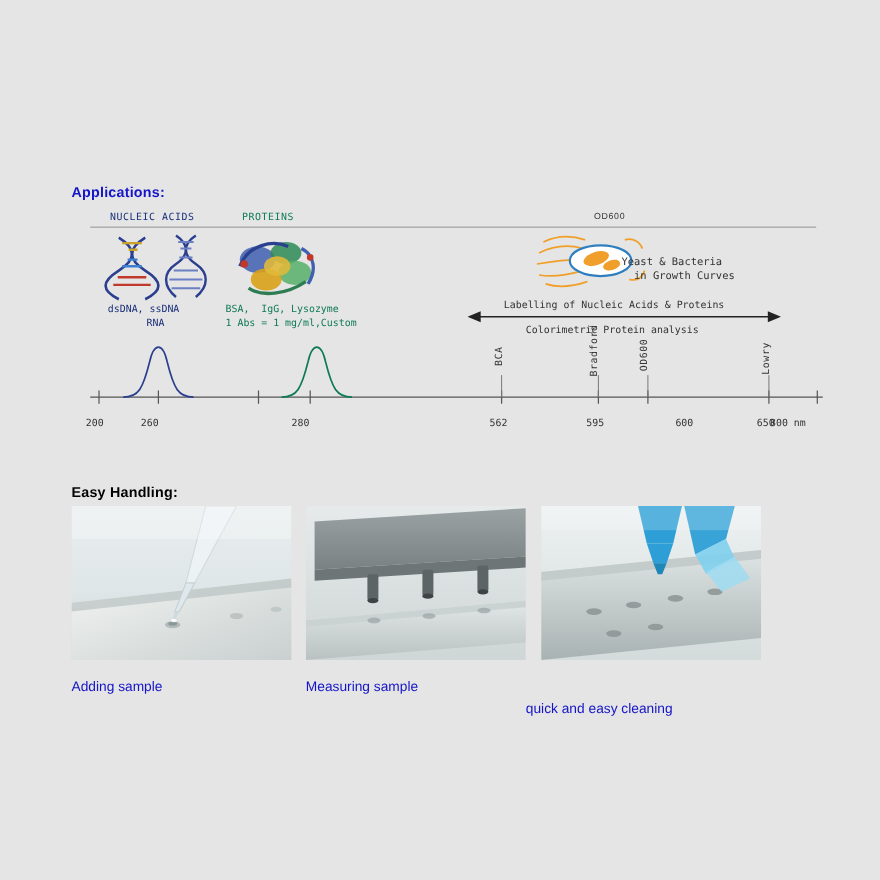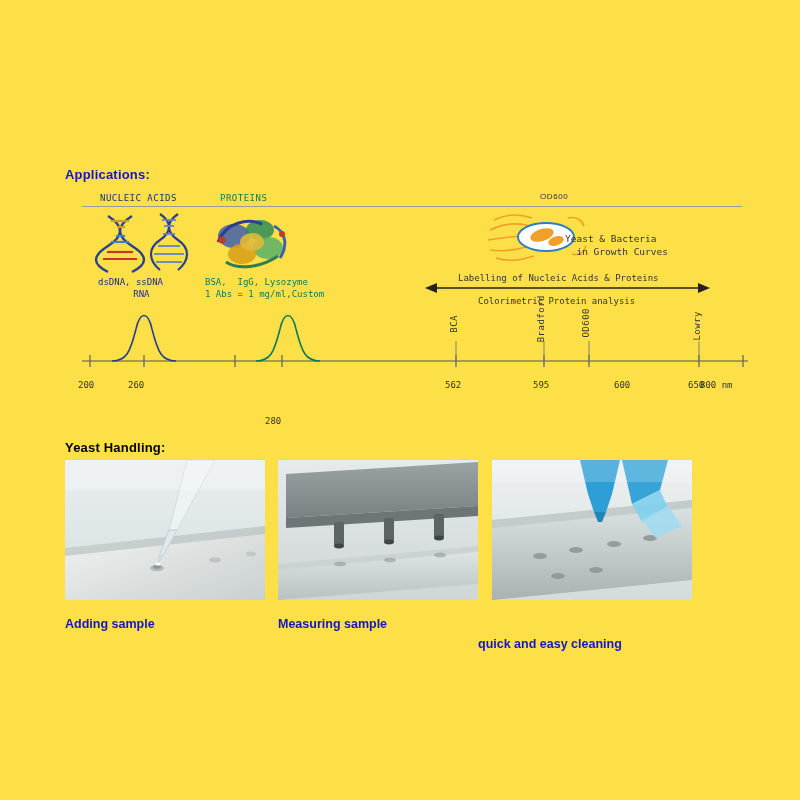--- a/index.html
+++ b/index.html
@@ -10,21 +10,21 @@
   body {
     width: 800px;
     height: 800px;
     position: relative;
     font-family: "Liberation Sans", sans-serif;
     overflow: hidden;
   }
   .page {
     position: absolute;
     inset: 0;
-    background: #fde047;
+    background: #e5e5e5;
   }
 
   
   .section-heading {
     position: absolute;
     font-size: 13px;
     font-weight: bold;
     color: #1414c8;
     letter-spacing: 0.2px;
   }
@@ -144,21 +144,21 @@
   #vlabel-lowry { left: 632px; top: 121px; }
 
   .tick-label {
     position: absolute;
     font-family: "DejaVu Sans Mono", monospace;
     font-size: 9px;
     color: #333333;
   }
   #tick-200 { left: 18px; top: 190px; text-align: right; }
   #tick-260 { left: 68px; top: 190px; }
-  #tick-280 { left: 205px; top: 190px; margin-top: 36px; }
+  #tick-280 { left: 205px; top: 190px; }
   #tick-562 { left: 385px; top: 190px; }
   #tick-595 { left: 473px; top: 190px; }
   #tick-600 { left: 518px; top: 190px; padding-left: 36px; }
   #tick-650 { left: 628px; top: 190px; }
   #tick-800 { left: 640px; top: 190px; }
 
   
   .photo {
     position: absolute;
     width: 200px;
@@ -166,21 +166,21 @@
     overflow: hidden;
     border: 0;
   }
   #photo-adding { left: 65px; top: 460px; }
   #photo-measuring { left: 278px; top: 460px; }
   #photo-cleaning { left: 492px; top: 460px; }
 
   .photo-caption {
     position: absolute;
     font-size: 12.5px;
-    font-weight: bold;
+    font-weight: normal;
     color: #1414c8;
     top: 617px;
   }
   #caption-adding { left: 65px; }
   #caption-measuring { left: 278px; }
   #caption-cleaning { left: 478px; margin-top: 20px; }
 </style>
 </head>
 <body>
 
@@ -312,21 +312,21 @@
     <div class="tick-label" id="tick-200">200</div>
     <div class="tick-label" id="tick-260">260</div>
     <div class="tick-label" id="tick-280">280</div>
     <div class="tick-label" id="tick-562">562</div>
     <div class="tick-label" id="tick-595">595</div>
     <div class="tick-label" id="tick-600">600</div>
     <div class="tick-label" id="tick-650">650</div>
     <div class="tick-label" id="tick-800">800 nm</div>
   </div>
 
-  <div class="section-heading" id="easy-handling-heading">Yeast Handling:</div>
+  <div class="section-heading" id="easy-handling-heading">Easy Handling:</div>
 
   <svg class="photo" id="photo-adding" viewBox="0 0 200 140" preserveAspectRatio="none">
     <defs>
       <linearGradient id="bg1" x1="0" y1="0" x2="0" y2="1">
         <stop offset="0%" stop-color="#e9eeef"></stop>
         <stop offset="55%" stop-color="#dfe6e7"></stop>
         <stop offset="100%" stop-color="#cdd6d7"></stop>
       </linearGradient>
       <linearGradient id="plate1" x1="0" y1="0" x2="1" y2="1">
         <stop offset="0%" stop-color="#f2f4f3"></stop>

